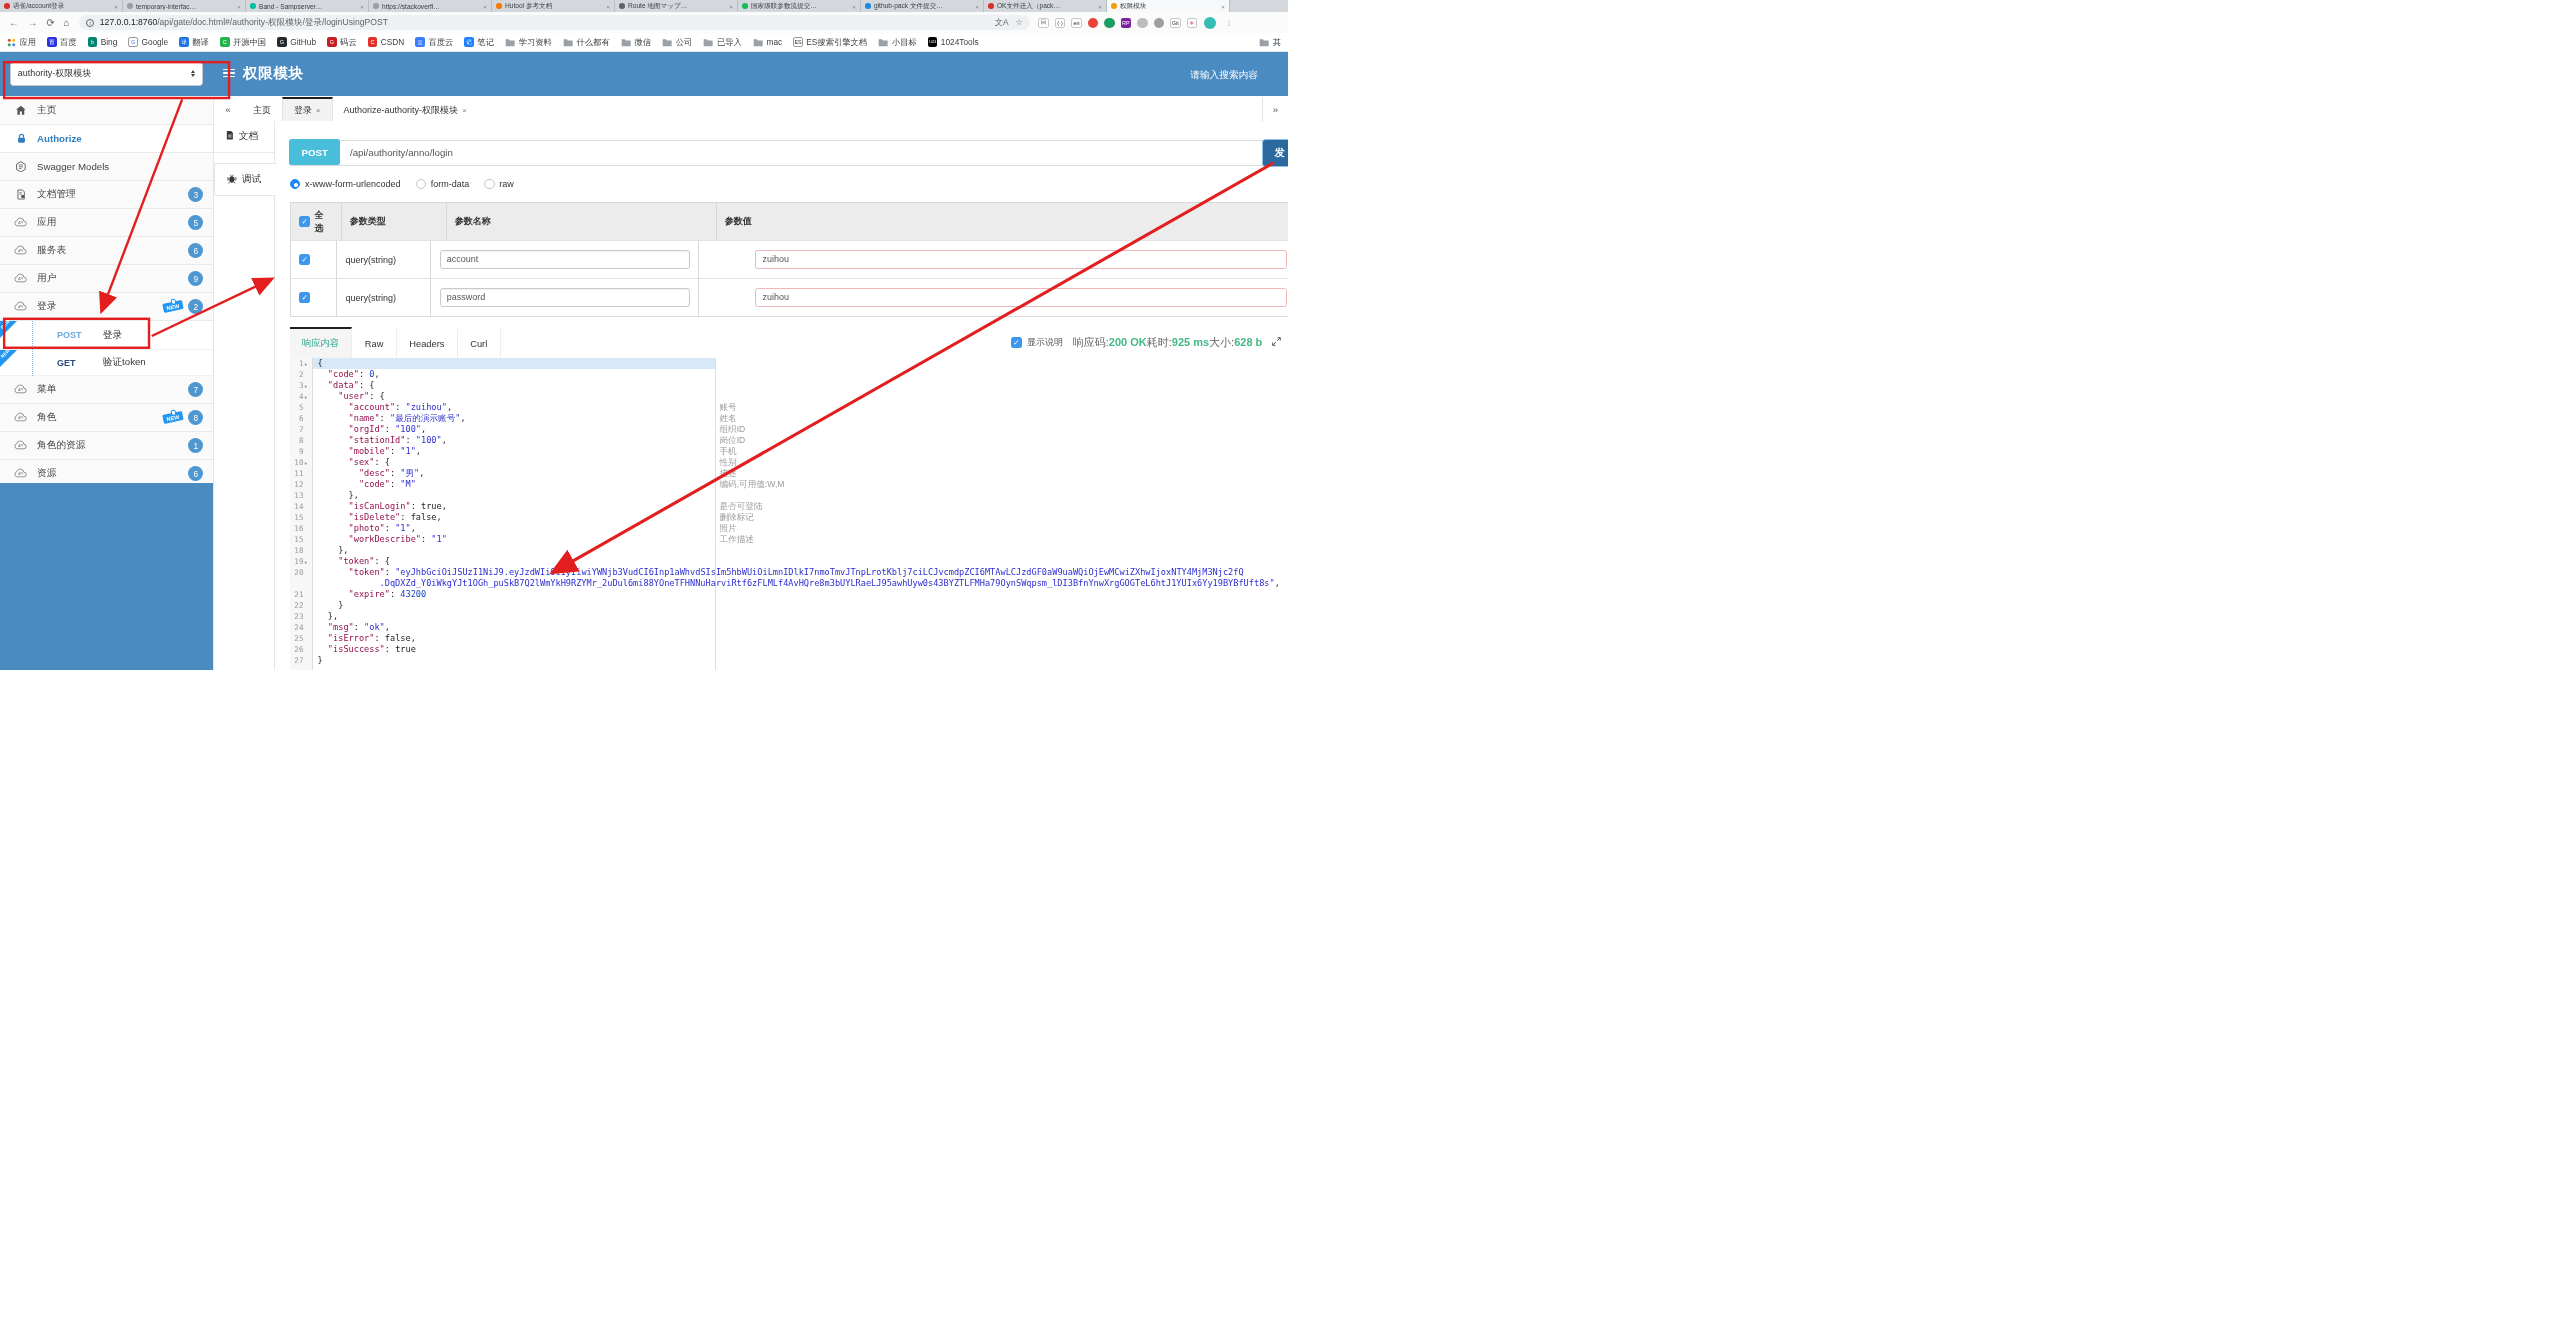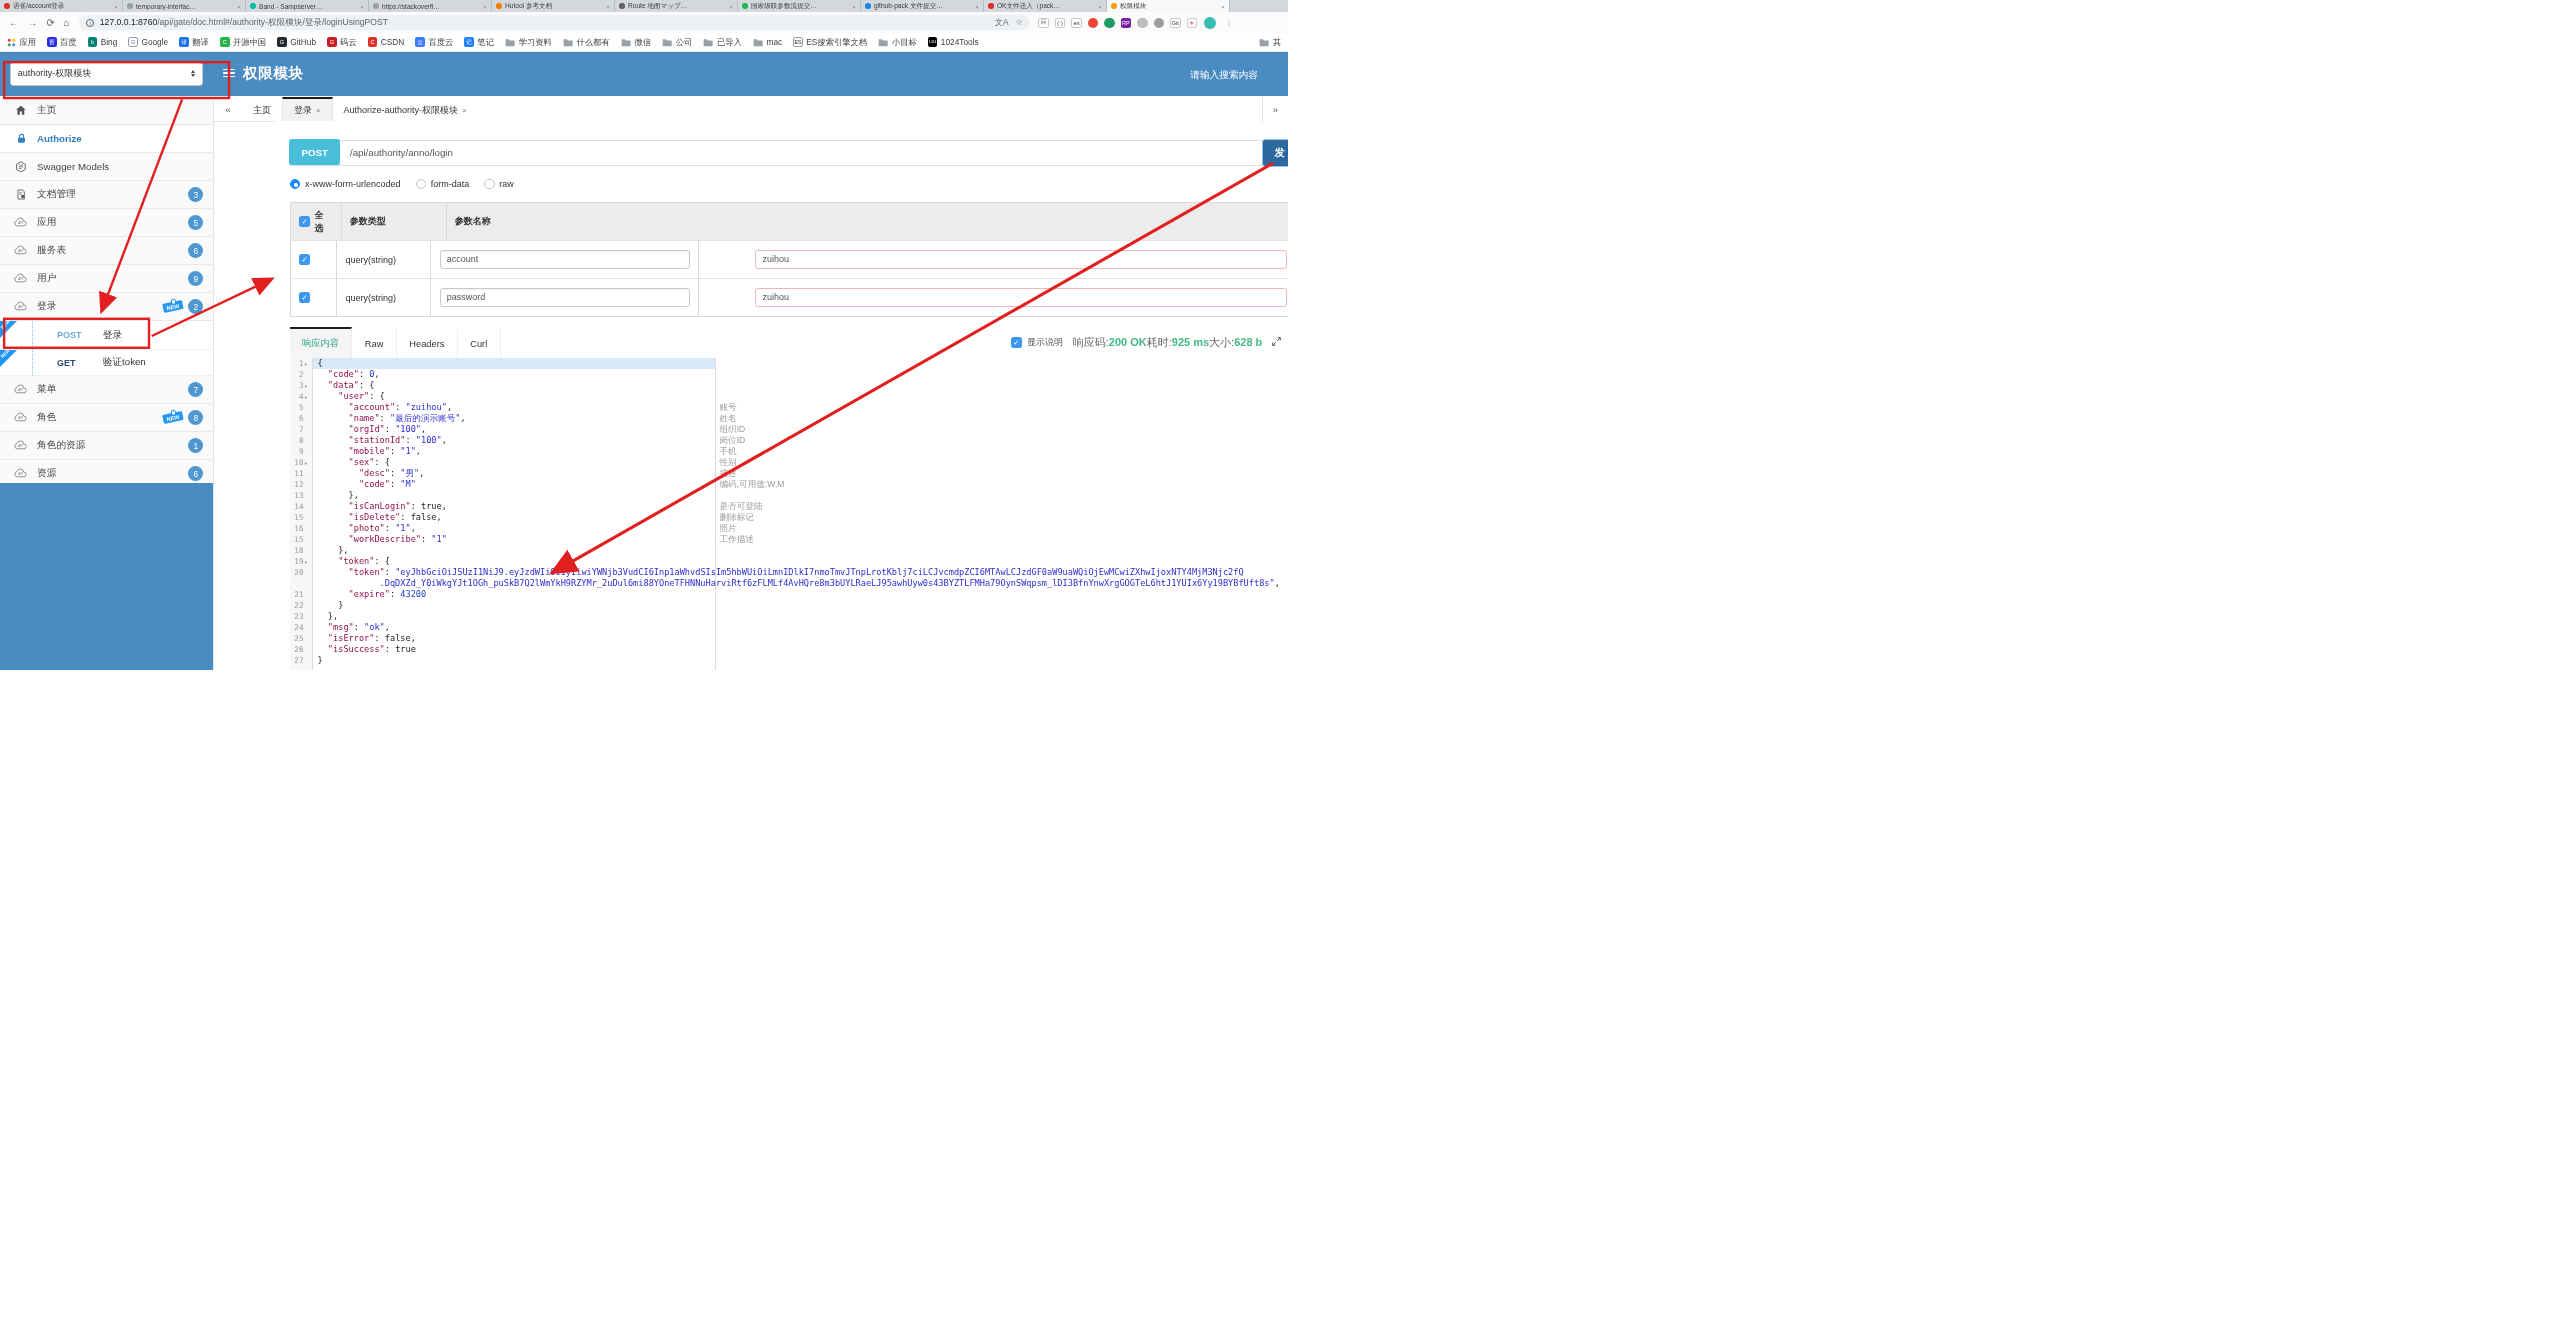--- a/index.html
+++ b/index.html
@@ -498,20 +498,36 @@
         <span>登录</span>
         <span class="x">×</span>
       </div>
       <div class="dtab">
         <span>Authorize-authority-权限模块</span>
         <span class="x">×</span>
       </div>
     </div>
   <div class="expand" style="position:absolute; right:0; top:97px; height:25px; z-index:5;">»</div>
 
+  <div class="subnav" id="subnav">
+      <div class="sn-item">
+        <span><svg width="9.7" height="10.3" viewBox="0 0 16 16">
+            <path d="M3 1 h7 l3 3 v11 h-10 z" fill="#3a3a3a"></path>
+            <path d="M5 8 h6 M5 11 h6" stroke="#fff" stroke-width="1.2"></path>
+          </svg></span>
+        <span>文档</span>
+      </div>
+      <div class="sn-item active">
+        <span><svg width="11.7" height="11" viewBox="0 0 17 16">
+            <ellipse cx="8.5" cy="9.5" rx="3.6" ry="4.6" fill="#3a3a3a"></ellipse>
+            <path d="M8.5 5 l-2.3-2.2 M8.5 5 l2.3-2.2 M5 7.5 H1.5 M5 10 H2 M12 7.5 h3.5 M12 10 h3 M5.5 13 l-2 2 M11.5 13 l2 2" stroke="#3a3a3a" stroke-width="1.3" fill="none"></path>
+          </svg></span>
+        <span>调试</span>
+      </div>
+    </div>
 
   <div class="panel">
     <div class="urlrow">
       <span class="mbadge">POST</span>
       <span class="epurl">/api/authority/anno/login</span>
     </div>
     <div class="sendbtn">发</div>
 
     <div class="radiorow" id="radiorow">
         <span class="ropt">
@@ -529,20 +545,21 @@
       </div>
 
     <div class="ptable">
       <div class="prow head">
         <div class="pc c1">
             <span class="cbx">✓</span>
             <span class="gap6">全选</span>
           </div>
         <div class="pc c2">参数类型</div>
         <div class="pc c3">参数名称</div>
+        <div class="pc c4">参数值</div>
       </div>
       <div id="paramrows">
           <div class="prow data">
             <div class="pc c1">
               <span class="cbx">✓</span>
             </div>
             <div class="pc c2">
               <span class="ptv">query(string)</span>
             </div>
             <div class="pc c3">

